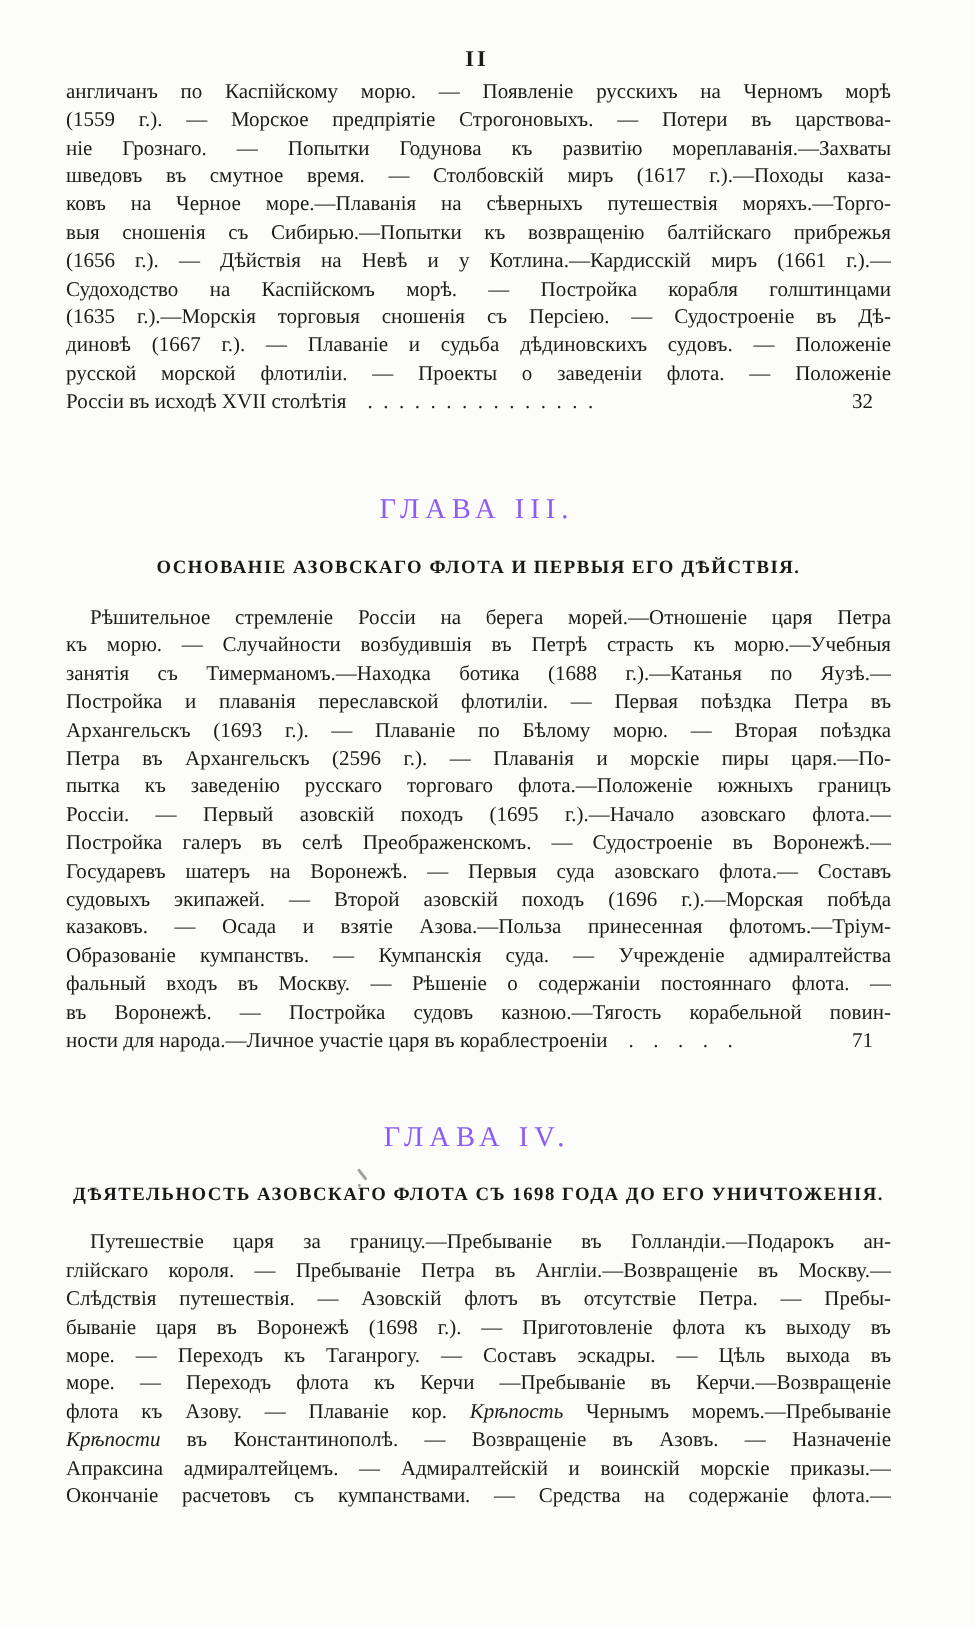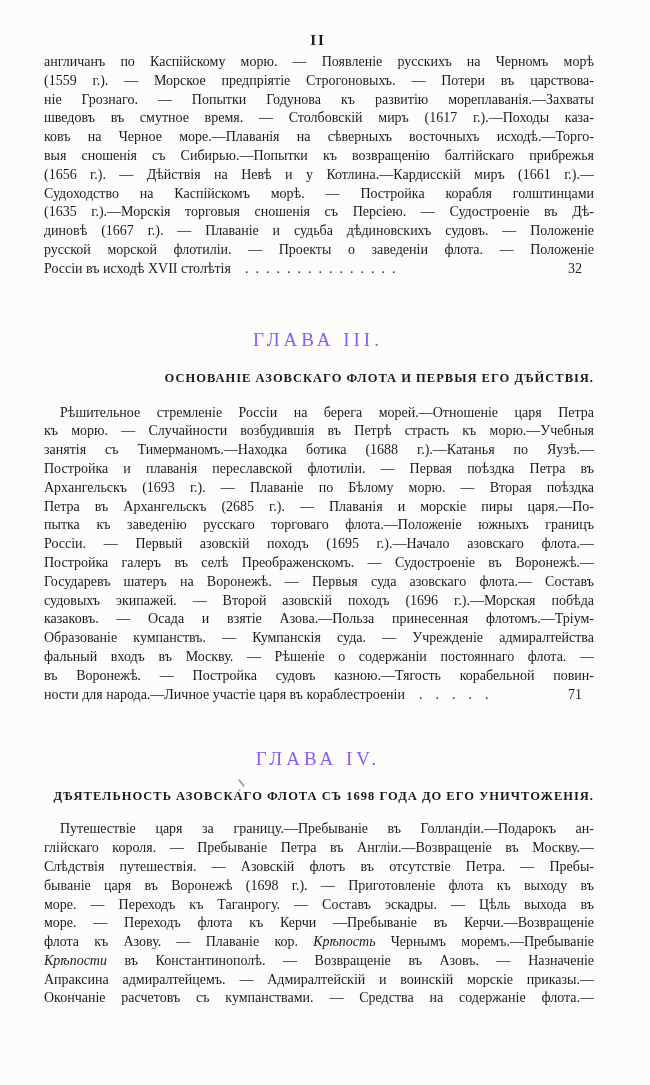--- a/index.html
+++ b/index.html
@@ -41,21 +41,21 @@
   .pagenum{min-width:26px;text-align:right;}
   .sec-cont{margin-top:3px;}
   .chap-heading{
     text-align:center;font-size:19px;line-height:23px;
     letter-spacing:4px;color:#8b5cf6;
   }
   .h-ch3{margin-top:49px;}
   .h-ch4{margin-top:43px;}
   .chap-subtitle{
     margin-left:44px;margin-right:42px;
-    text-align:right;font-size:12.5px;line-height:16px;
+    text-align:center;font-size:12.5px;line-height:16px;
     font-weight:bold;letter-spacing:1px;color:#191919;
   }
   .sub-ch3{margin-top:19px;}
   .sub-ch4{margin-top:18px;}
   .lines-ch3{margin-top:18px;}
   .lines-ch4{margin-top:16px;}
   .smudge{
     position:absolute;left:237px;top:782px;width:9px;height:2px;
     background:#8a8a88;transform:rotate(52deg);border-radius:1px;opacity:.8;
   }
@@ -71,21 +71,21 @@
 
   <div class="folio">II</div>
 
 
   <section>
     <div class="block sec-cont">
         <div class="line"><span>англичанъ по Каспійскому морю. — Появленіе русскихъ на Черномъ морѣ</span></div>
         <div class="line"><span>(1559 г.). — Морское предпріятіе Строгоновыхъ. — Потери въ царствова-</span></div>
         <div class="line"><span>ніе Грознаго. — Попытки Годунова къ развитію мореплаванія.—Захваты</span></div>
         <div class="line"><span>шведовъ въ смутное время. — Столбовскій миръ (1617 г.).—Походы каза-</span></div>
-        <div class="line"><span>ковъ на Черное море.—Плаванія на сѣверныхъ восточныхъ исходѣ.—Торго-</span></div>
+        <div class="line"><span>ковъ на Черное море.—Плаванія на сѣверныхъ путешествія моряхъ.—Торго-</span></div>
         <div class="line"><span>выя сношенія съ Сибирью.—Попытки къ возвращенію балтійскаго прибрежья</span></div>
         <div class="line"><span>(1656 г.). — Дѣйствія на Невѣ и у Котлина.—Кардисскій миръ (1661 г.).—</span></div>
         <div class="line"><span>Судоходство на Каспійскомъ морѣ. — Постройка корабля голштинцами</span></div>
         <div class="line"><span>(1635 г.).—Морскія торговыя сношенія съ Персіею. — Судостроеніе въ Дѣ-</span></div>
         <div class="line"><span>диновѣ (1667 г.). — Плаваніе и судьба дѣдиновскихъ судовъ. — Положеніе</span></div>
         <div class="line"><span>русской морской флотиліи. — Проекты о заведеніи флота. — Положеніе</span></div>
       </div>
     <div class="block">
       <div class="line tailline">
         <span class="tailtext">Россіи въ исходѣ XVII столѣтія</span>
@@ -97,21 +97,21 @@
 
   <section>
     <div class="chap-heading h-ch3">ГЛАВА III.</div>
     <div class="chap-subtitle sub-ch3">ОСНОВАНІЕ АЗОВСКАГО ФЛОТА И ПЕРВЫЯ ЕГО ДѢЙСТВІЯ.</div>
     <div class="block lines-ch3">
         <div class="line indent"><span>Рѣшительное стремленіе Россіи на берега морей.—Отношеніе царя Петра</span></div>
         <div class="line"><span>къ морю. — Случайности возбудившія въ Петрѣ страсть къ морю.—Учебныя</span></div>
         <div class="line"><span>занятія съ Тимерманомъ.—Находка ботика (1688 г.).—Катанья по Яузѣ.—</span></div>
         <div class="line"><span>Постройка и плаванія переславской флотиліи. — Первая поѣздка Петра въ</span></div>
         <div class="line"><span>Архангельскъ (1693 г.). — Плаваніе по Бѣлому морю. — Вторая поѣздка</span></div>
-        <div class="line"><span>Петра въ Архангельскъ (2685 г.). — Плаванія и морскіе пиры царя.—По-</span></div>
+        <div class="line"><span>Петра въ Архангельскъ (2596 г.). — Плаванія и морскіе пиры царя.—По-</span></div>
         <div class="line"><span>пытка къ заведенію русскаго торговаго флота.—Положеніе южныхъ границъ</span></div>
         <div class="line"><span>Россіи. — Первый азовскій походъ (1695 г.).—Начало азовскаго флота.—</span></div>
         <div class="line"><span>Постройка галеръ въ селѣ Преображенскомъ. — Судостроеніе въ Воронежѣ.—</span></div>
         <div class="line"><span>Государевъ шатеръ на Воронежѣ. — Первыя суда азовскаго флота.— Составъ</span></div>
         <div class="line"><span>судовыхъ экипажей. — Второй азовскій походъ (1696 г.).—Морская побѣда</span></div>
         <div class="line"><span>казаковъ. — Осада и взятіе Азова.—Польза принесенная флотомъ.—Тріум-</span></div>
         <div class="line"><span>Образованіе кумпанствъ. — Кумпанскія суда. — Учрежденіе адмиралтейства</span></div>
         <div class="line"><span>фальный входъ въ Москву. — Рѣшеніе о содержаніи постояннаго флота. —</span></div>
         <div class="line"><span>въ Воронежѣ. — Постройка судовъ казною.—Тягость корабельной повин-</span></div>
       </div>

